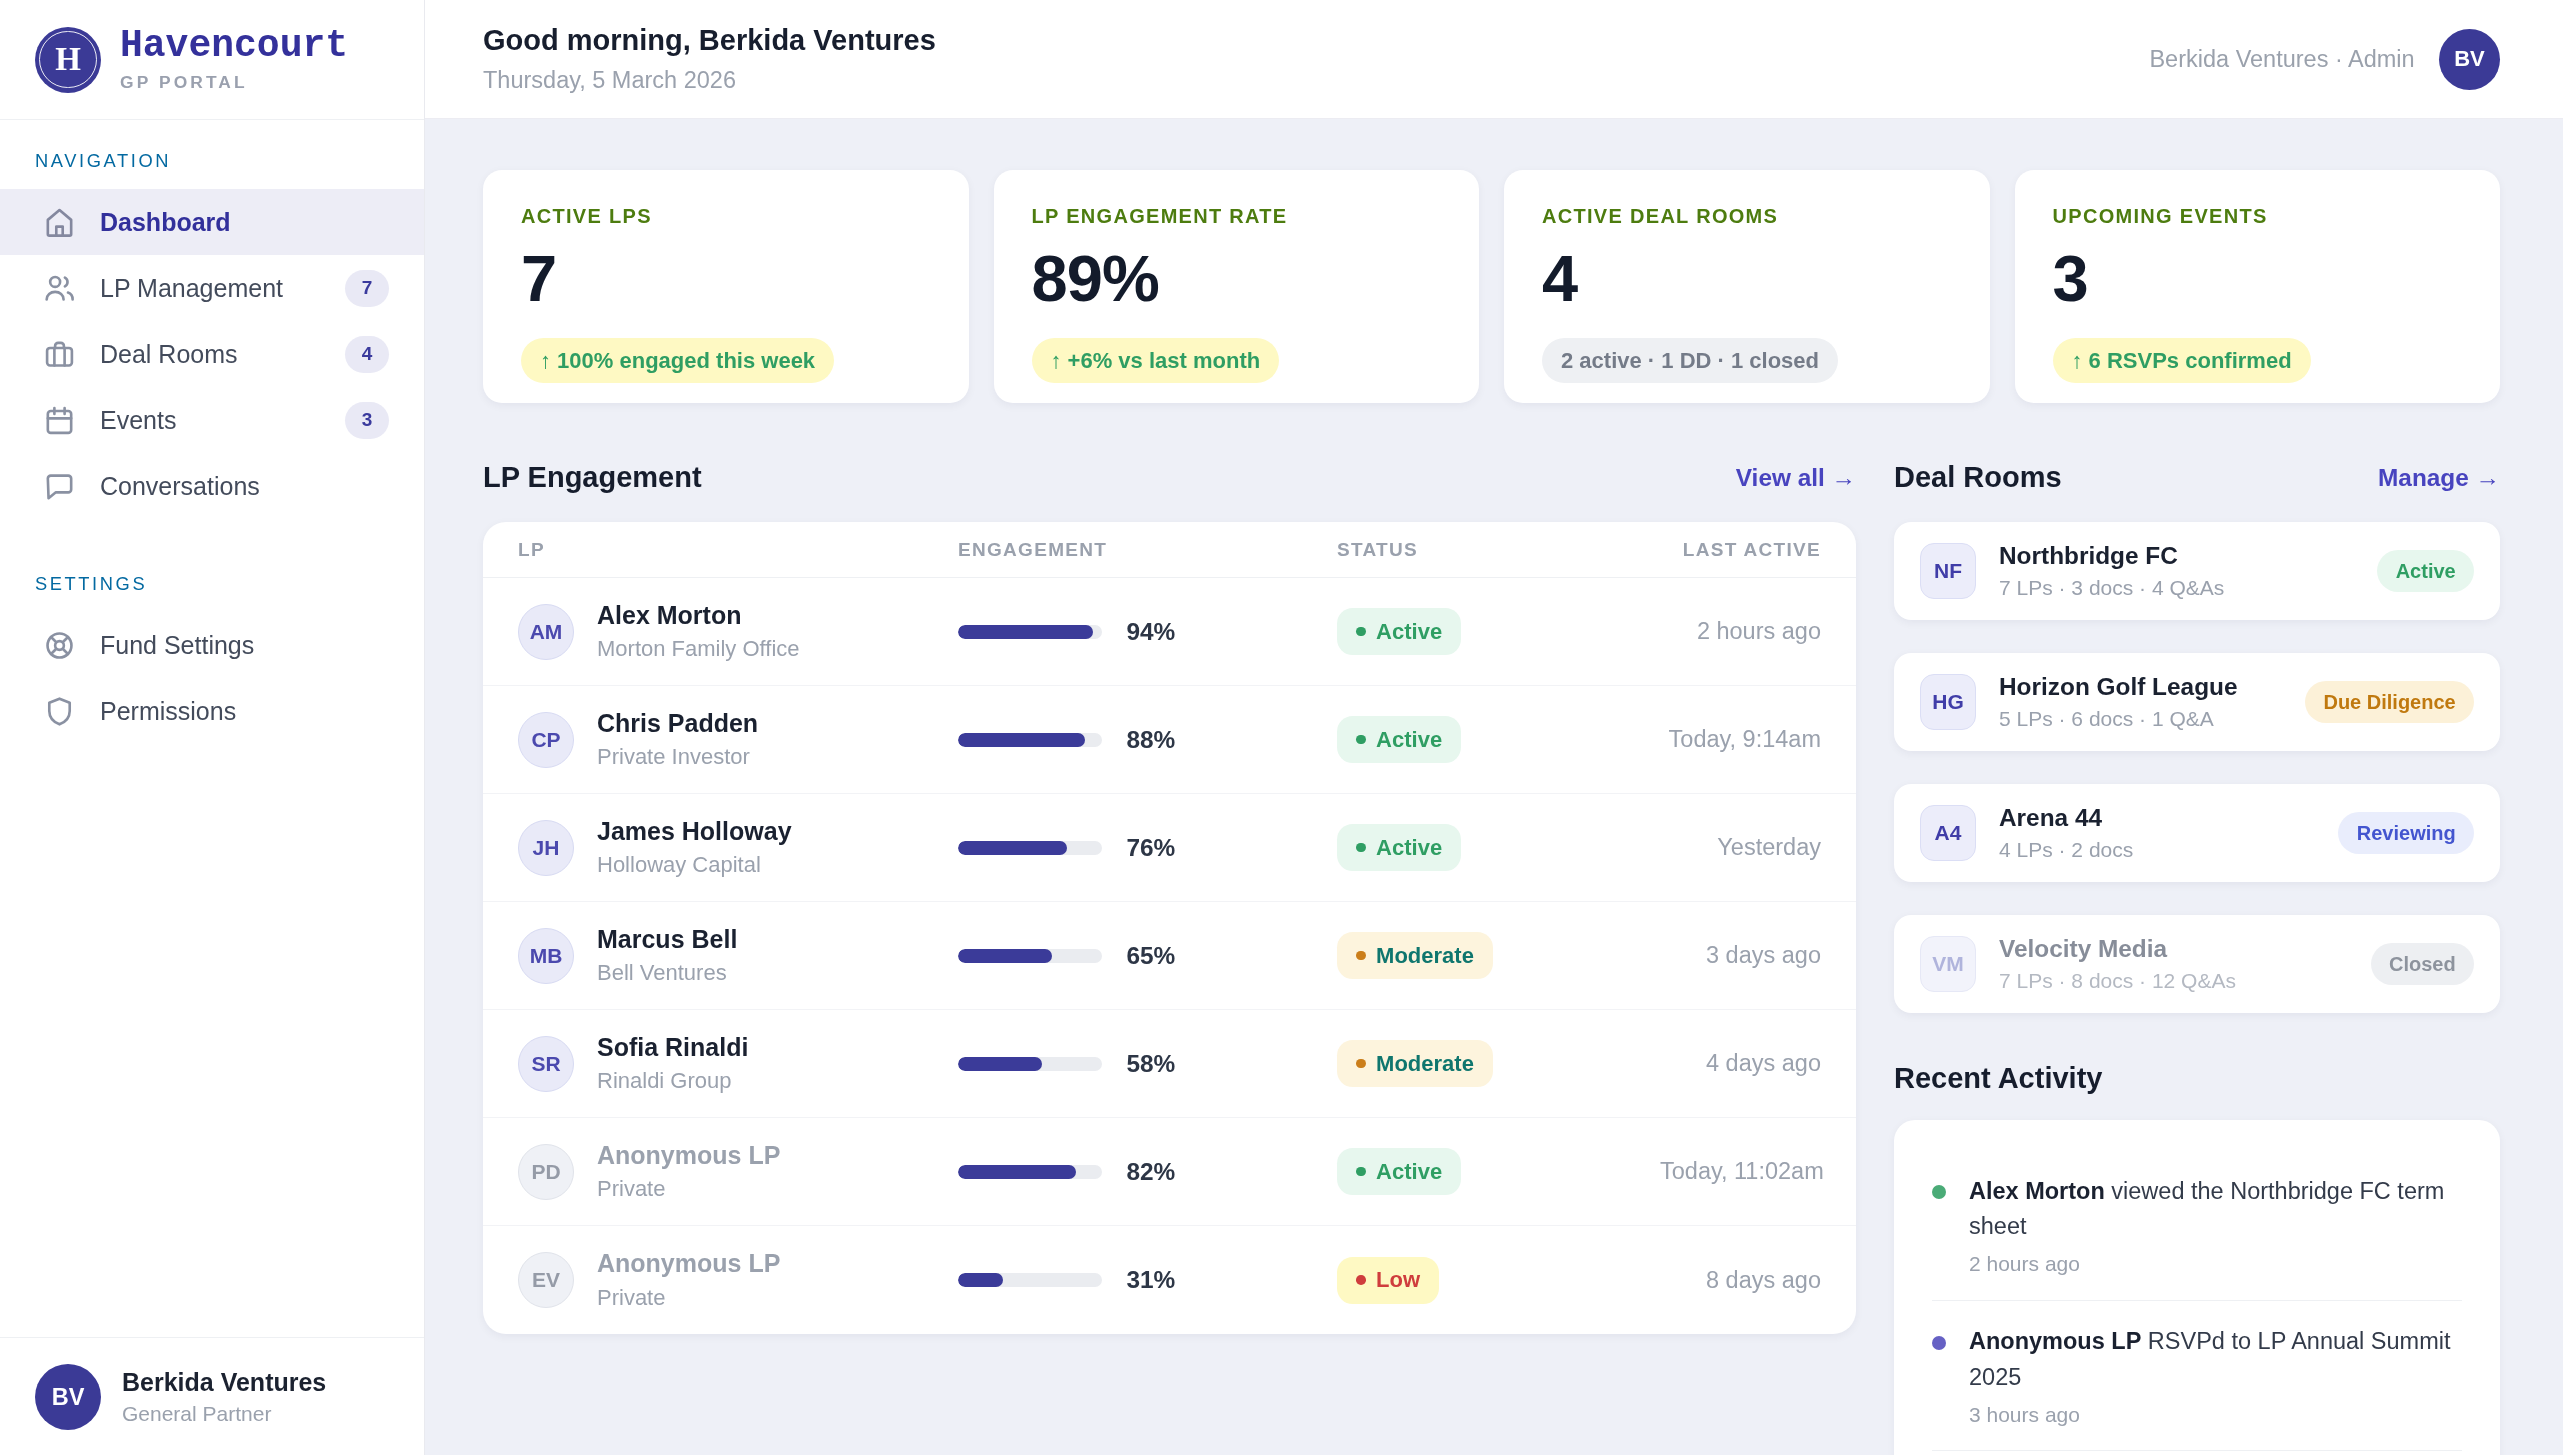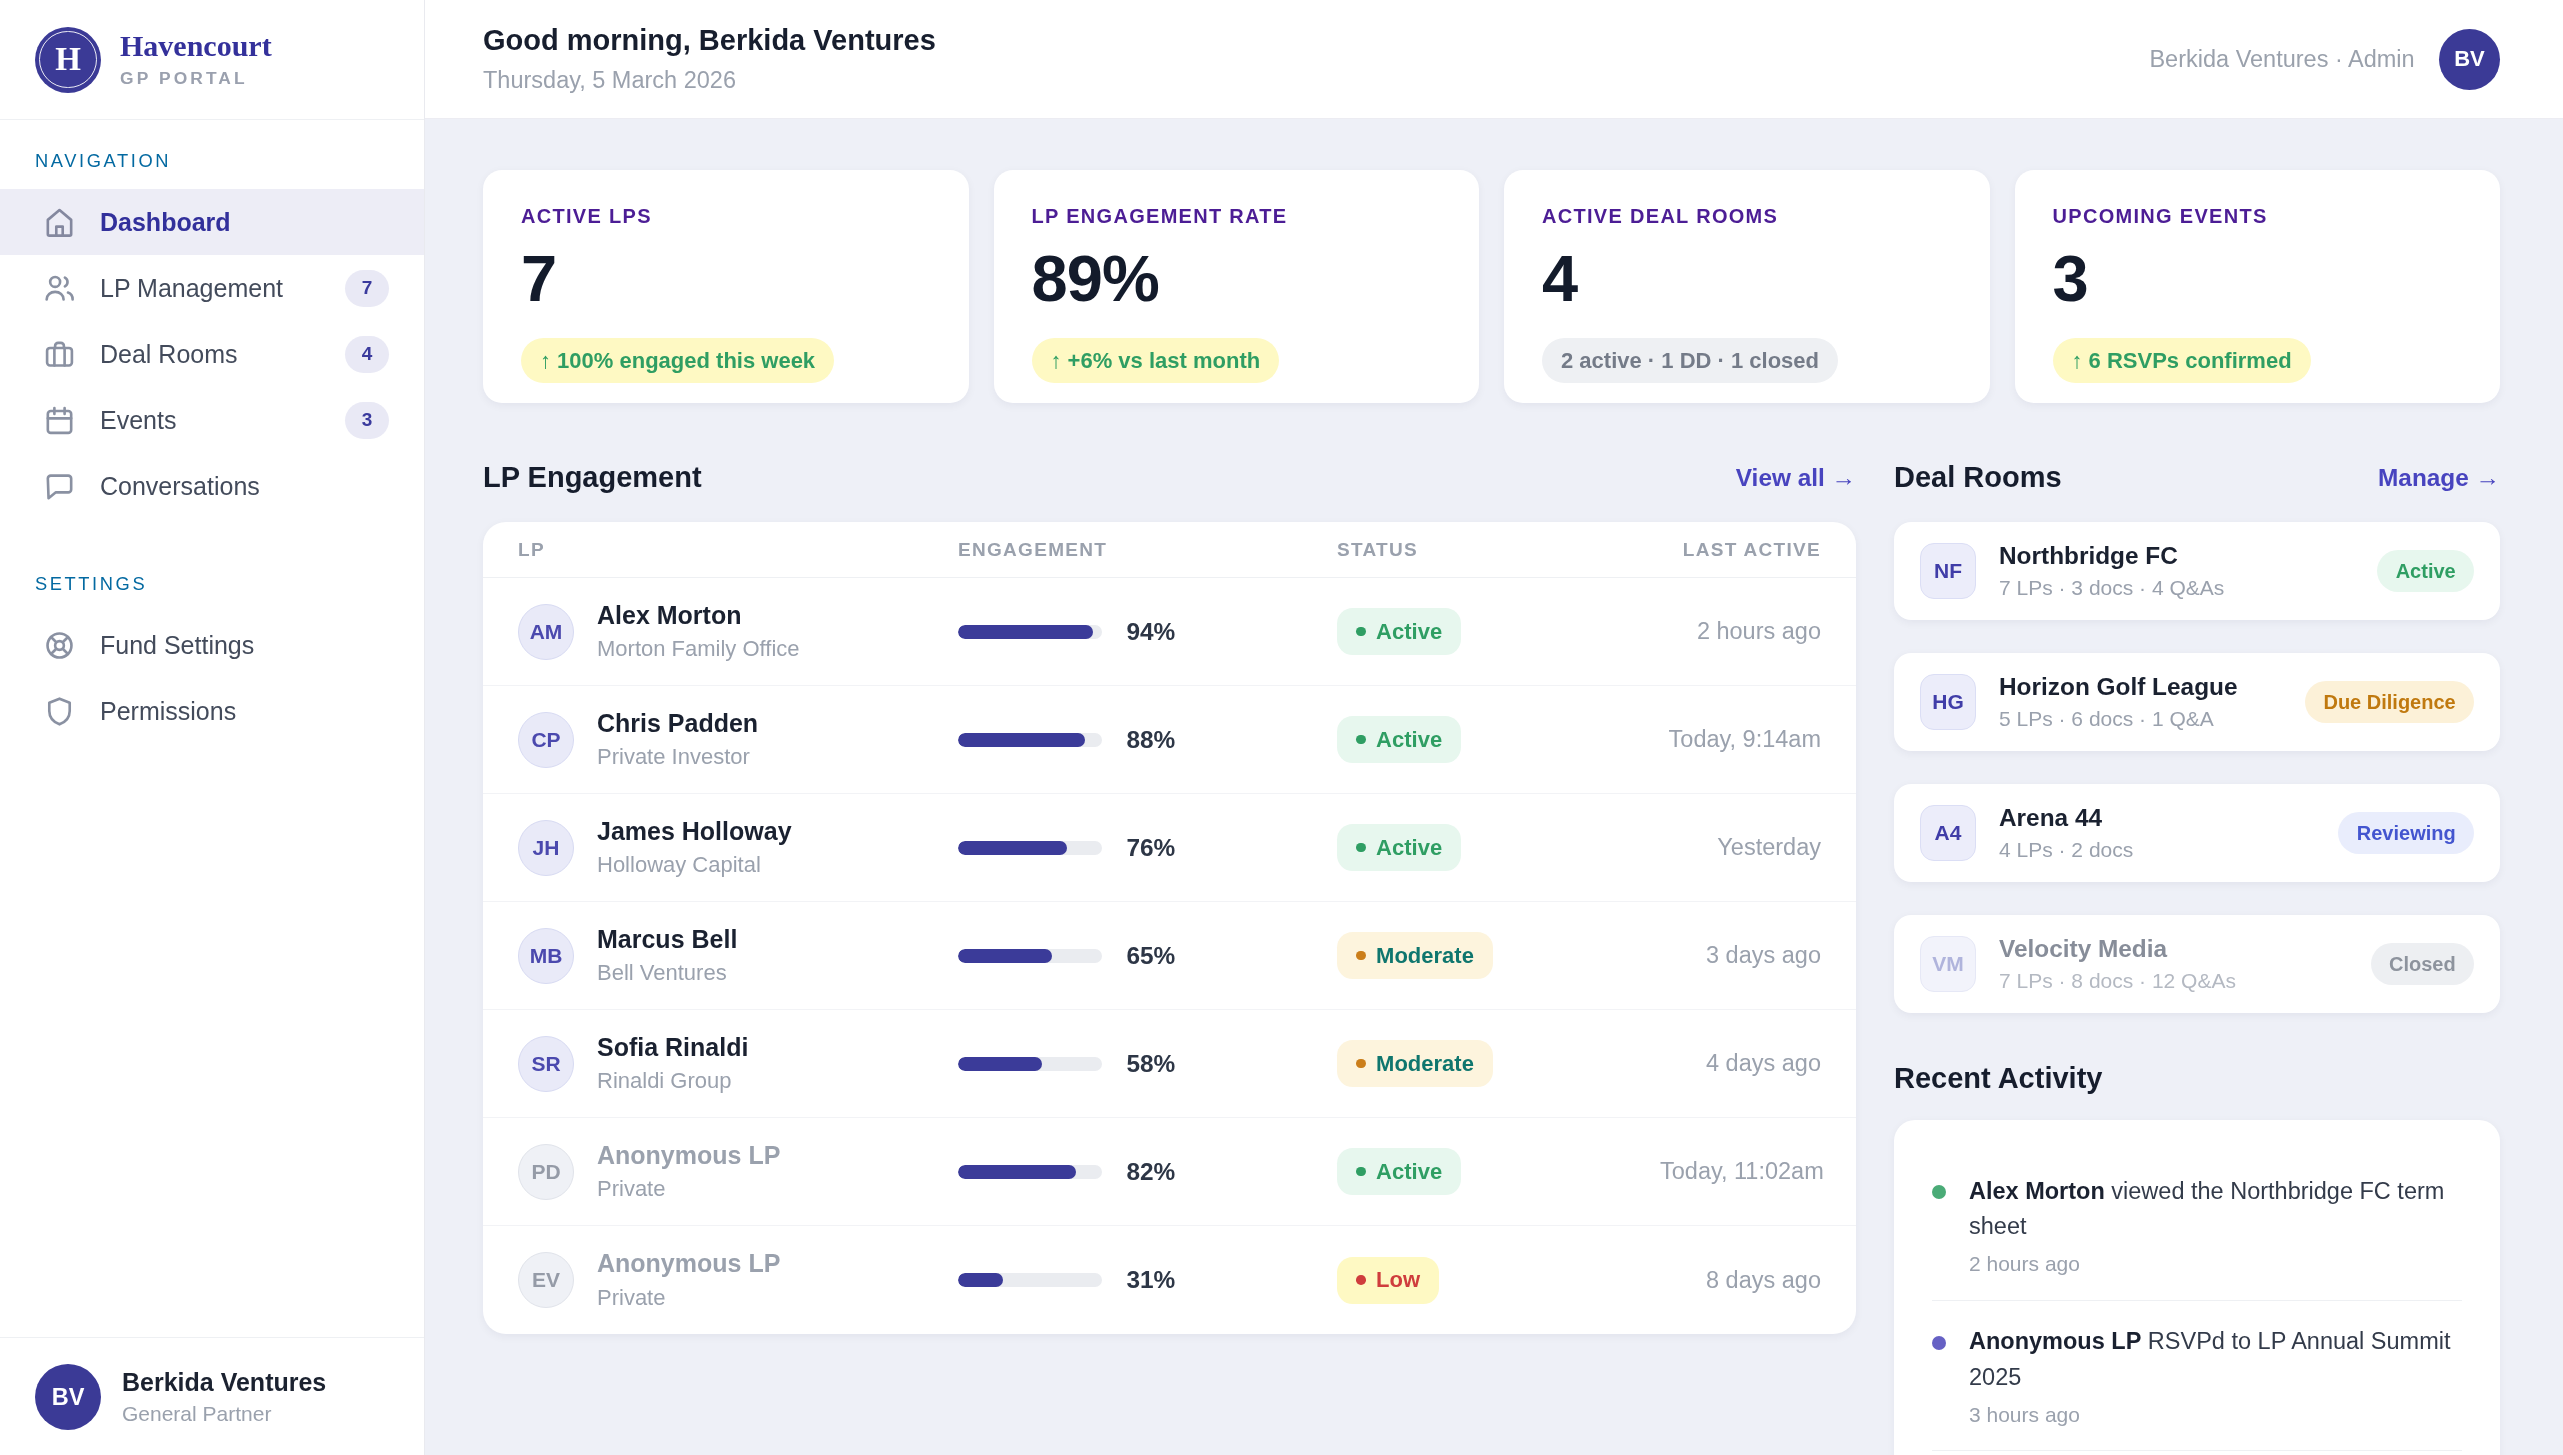--- a/index.html
+++ b/index.html
@@ -27,22 +27,22 @@
     background:#3b3a96; position:relative; flex-shrink:0;
     display:flex; align-items:center; justify-content:center;
     font-family:"Liberation Serif", serif; font-weight:700;
     color:#ffffff; font-size:33px;
   }
   .logo-mark::after {
     content:""; position:absolute; inset:4.4px;
     border:1.7px solid rgba(255,255,255,.9); border-radius:50%;
   }
   .logo-name {
-    font-family:Liberation Serif, serif; font-weight:700;
-    font-size:30px; color:#34319b; line-height:1;
+    font-family:Liberation Mono, monospace; font-weight:700;
+    font-size:38px; color:#34319b; line-height:1;
   }
   .logo-sub {
     font-size:17.4px; letter-spacing:3.1px; color:#9aa0ae;
     margin-top:7px; font-weight:600;
   }
   .nav { padding-top:30px; }
   .nav-label {
     margin:0 0 17.4px 35px; font-size:18.3px; font-weight:400;
     letter-spacing:2.6px; color:#0369a1;
   }
@@ -93,21 +93,21 @@
     position:absolute; left:425px; top:119px; right:0; bottom:0;
     padding:51px 63px 0 58px;
   }
   .card-shadow { box-shadow:0 2.6px 8.7px rgba(25,28,66,.05); }
 
   .stats-row { display:flex; gap:25px; margin-bottom:56px; }
   .stat-card {
     flex:1; height:233px; background:#fff; border-radius:19px;
     padding:35px 38px;
   }
-  .stat-label { font-size:20px; font-weight:700; letter-spacing:1.3px; color:#4c1d95; }
+  .stat-label { font-size:20px; font-weight:700; letter-spacing:1.3px; color:#4d7c0f; }
   .stat-value { font-size:65px; font-weight:800; color:#131b2b; margin-top:17.4px; line-height:1.05; letter-spacing:-0.9px; }
   .stat-badge {
     display:inline-flex; margin-top:24.4px; font-size:22px; font-weight:600;
     padding:9.6px 19px; border-radius:871px; white-space:nowrap;
   }
   .badge-positive { background:#fef9c3; color:#2f9e63;text-align:right; }
   .badge-neutral  { background:#eef0f3; color:#747b88; }
 
   .columns { display:flex; gap:38px; }
   .col-left { width:1373px; flex-shrink:0; }

